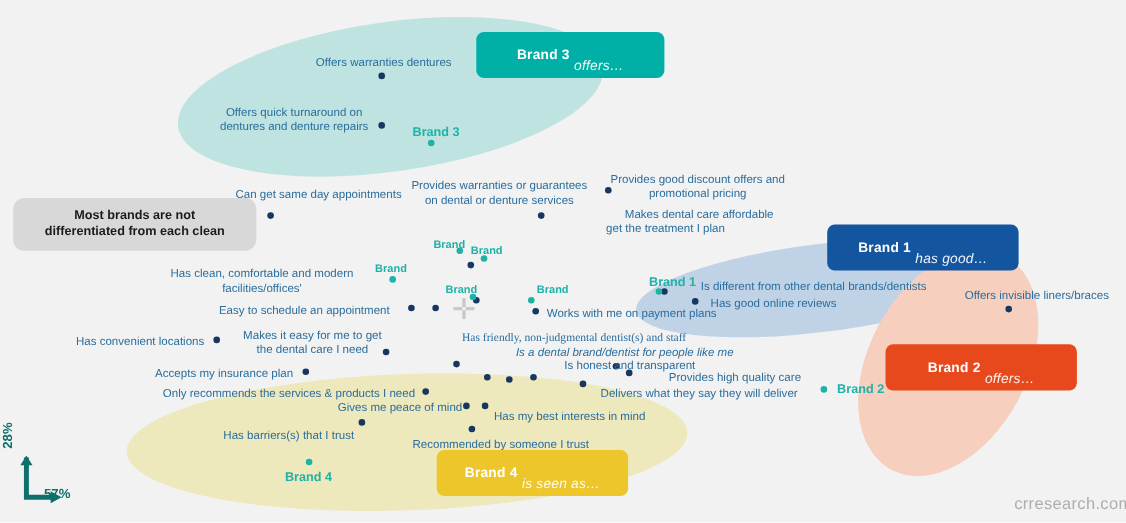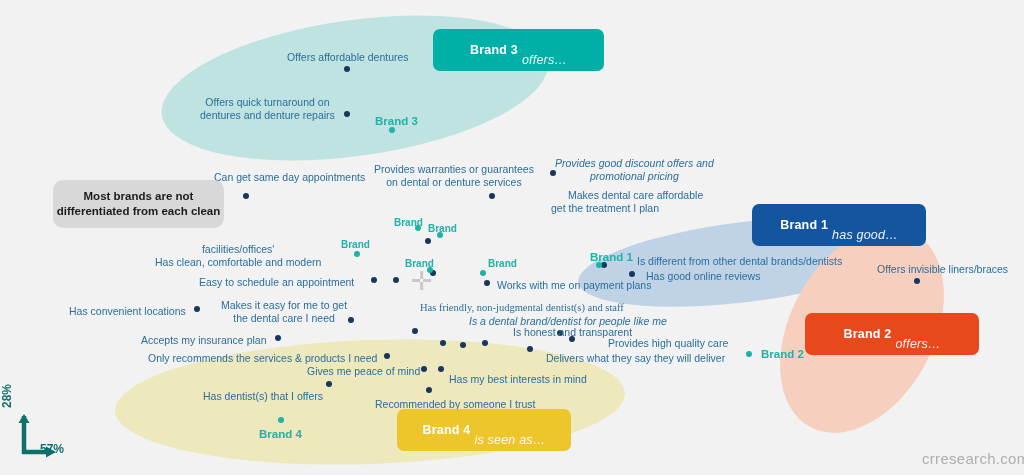--- a/index.html
+++ b/index.html
@@ -66,46 +66,46 @@
         <div class="dot" style="left: 629px; top: 271px;"></div>
         <div class="dot" style="left: 914px; top: 278px;"></div>
         <div class="dot" style="left: 557px; top: 330px;"></div>
         <div class="dot" style="left: 569px; top: 336px;"></div>
       </div>
 
     <div id="centroid" class="cross" style="left: 411px; top: 268px;">✛</div>
 
     <div id="attrs">
         <div class="attr l" style="left: 287px; top: 51px;">
-          <div style="text-align: center;">Offers affordable dentures</div>
+          <div style="text-align: center;">Offers warranties dentures</div>
         </div>
         <div class="attr l" style="left: 200px; top: 96px;">
           <div style="text-align: center;">Offers quick turnaround on</div>
           <div style="text-align: center;">dentures and denture repairs</div>
         </div>
         <div class="attr l" style="left: 214px; top: 171px;">
           <div style="text-align: center;">Can get same day appointments</div>
         </div>
         <div class="attr l" style="left: 374px; top: 163px;">
           <div style="text-align: center;">Provides warranties or guarantees</div>
           <div style="text-align: center;">on dental or denture services</div>
         </div>
-        <div class="attr l" style="left: 555px; top: 157px; font-style: italic;">
+        <div class="attr l" style="left: 555px; top: 157px;">
           <div style="text-align: center;">Provides good discount offers and</div>
           <div style="text-align: center;">promotional pricing</div>
         </div>
         <div class="attr l" style="left: 568px; top: 189px;">
           <div style="text-align: center;">Makes dental care affordable</div>
         </div>
         <div class="attr l" style="left: 551px; top: 202px;">
           <div style="text-align: center;">get the treatment I plan</div>
         </div>
         <div class="attr l" style="left: 155px; top: 243px;">
+          <div style="text-align: center;">Has clean, comfortable and modern</div>
           <div style="text-align: center;">facilities/offices'</div>
-          <div style="text-align: center;">Has clean, comfortable and modern</div>
         </div>
         <div class="attr l" style="left: 199px; top: 276px;">
           <div style="text-align: center;">Easy to schedule an appointment</div>
         </div>
         <div class="attr l" style="left: 69px; top: 305px;">
           <div style="text-align: center;">Has convenient locations</div>
         </div>
         <div class="attr l" style="left: 221px; top: 299px;">
           <div style="text-align: center;">Makes it easy for me to get</div>
           <div style="text-align: center;">the dental care I need</div>
@@ -116,21 +116,21 @@
         <div class="attr l" style="left: 148px; top: 352px;">
           <div style="text-align: center;">Only recommends the services &amp; products I need</div>
         </div>
         <div class="attr l" style="left: 307px; top: 365px;">
           <div style="text-align: center;">Gives me peace of mind</div>
         </div>
         <div class="attr l" style="left: 449px; top: 373px;">
           <div style="text-align: center;">Has my best interests in mind</div>
         </div>
         <div class="attr l" style="left: 203px; top: 390px;">
-          <div style="text-align: center;">Has dentist(s) that I offers</div>
+          <div style="text-align: center;">Has barriers(s) that I trust</div>
         </div>
         <div class="attr l" style="left: 375px; top: 398px;">
           <div style="text-align: center;">Recommended by someone I trust</div>
         </div>
         <div class="attr l" style="left: 497px; top: 279px;">
           <div style="text-align: center;">Works with me on payment plans</div>
         </div>
         <div class="attr l" style="left: 420px; top: 302px; font-family: Liberation Serif, serif;">
           <div style="text-align: center;">Has friendly, non-judgmental dentist(s) and staff</div>
         </div>
@@ -190,21 +190,21 @@
         <div class="badge" style="left: 805px; top: 313px; width: 174px; height: 42px; background: rgb(232, 73, 28);">
           <span class="b">Brand 2</span>
           <span class="t">offers…</span>
         </div>
         <div class="badge" style="left: 397px; top: 409px; width: 174px; height: 42px; background: rgb(236, 198, 43);">
           <span class="b">Brand 4</span>
           <span class="t">is seen as…</span>
         </div>
       </div>
 
-    <div class="graybox" id="graybox" style="left: 12px; top: 180px; width: 171px; height: 48px; margin-left: 41px;">
+    <div class="graybox" id="graybox" style="left: 12px; top: 180px; width: 221px; height: 48px;">
         <div>
           <div>Most brands are not</div>
           <div>differentiated from each clean</div>
         </div>
       </div>
 
     <div class="axis v" id="yaxis" style="left: 14px; top: 394px; position: absolute; transform-origin: left bottom;">28%</div>
     <div class="axis" id="xaxis" style="left:40px;top:442px;">57%</div>
     <svg class="arrow" style="left:16px;top:414px;" width="40" height="48" viewBox="0 0 40 48">
       <path d="M8 2 L8 38 L34 38" stroke="#0f6f6a" stroke-width="4.5" fill="none"></path>

